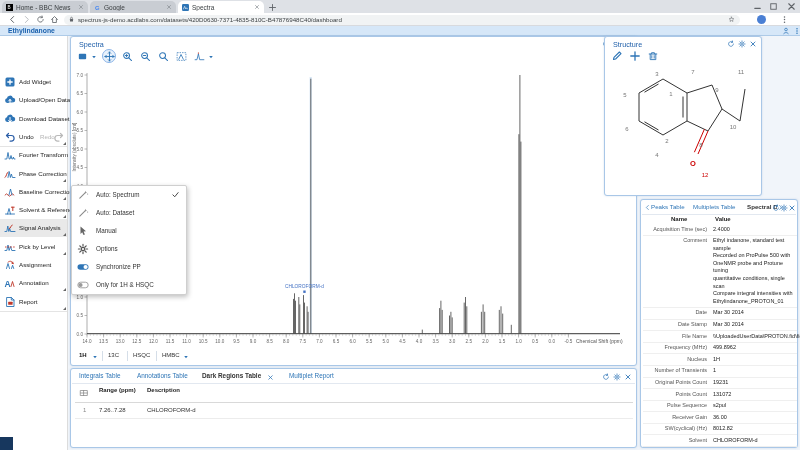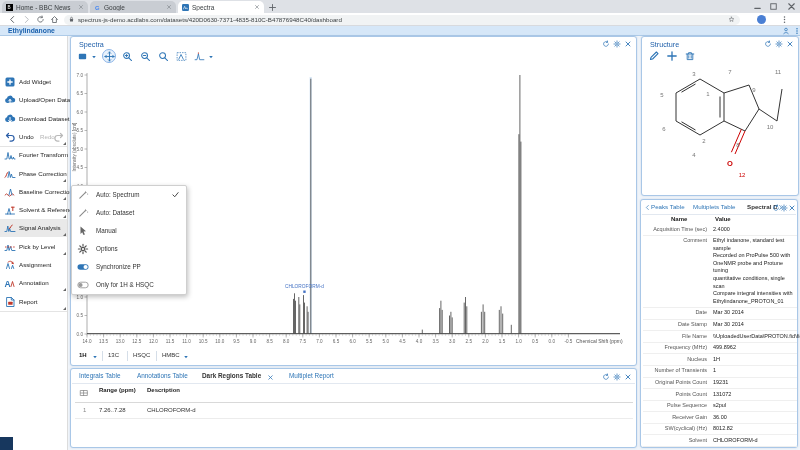--- a/index.html
+++ b/index.html
@@ -609,21 +609,21 @@
         <span class="m-ic">
           <svg viewBox="0 0 12 12" width="100%" height="100%" style="display:block">
             <rect x="0.8" y="3.2" width="10.4" height="5.6" rx="2.8" fill="#fff" stroke="#9a9a9a" stroke-width="0.9"></rect>
             <circle cx="3.5" cy="6" r="2.1" fill="#9a9a9a"></circle>
           </svg>
         </span>
         <span class="m-lb">Only for 1H &amp; HSQC</span>
       </div>
     </div>
 
-  <div class="panel" style="left:641px;top:36px;width:158px;height:160px;">
+  <div class="panel" style="left:604px;top:36px;width:158px;height:160px;">
     <span class="ptitle">Structure</span>
     <span class="hicon" style="right:26px">
         <svg viewBox="0 0 12 12" width="100%" height="100%" style="display:block">
           <path d="M9.6 6A3.6 3.6 0 1 1 8.3 3.1" fill="none" stroke="#2e75b6" stroke-width="1.1" stroke-linecap="round" stroke-linejoin="round"></path>
           <path d="M8.1 1.3 8.5 3.3 6.5 3.7" fill="none" stroke="#2e75b6" stroke-width="1.1" stroke-linecap="round" stroke-linejoin="round"></path>
         </svg>
       </span>
     <span class="hicon" style="right:15px">
         <svg viewBox="0 0 12 12" width="100%" height="100%" style="display:block">
           <circle cx="6" cy="6" r="1.7" fill="none" stroke="#2e75b6" stroke-width="1.1"></circle>

